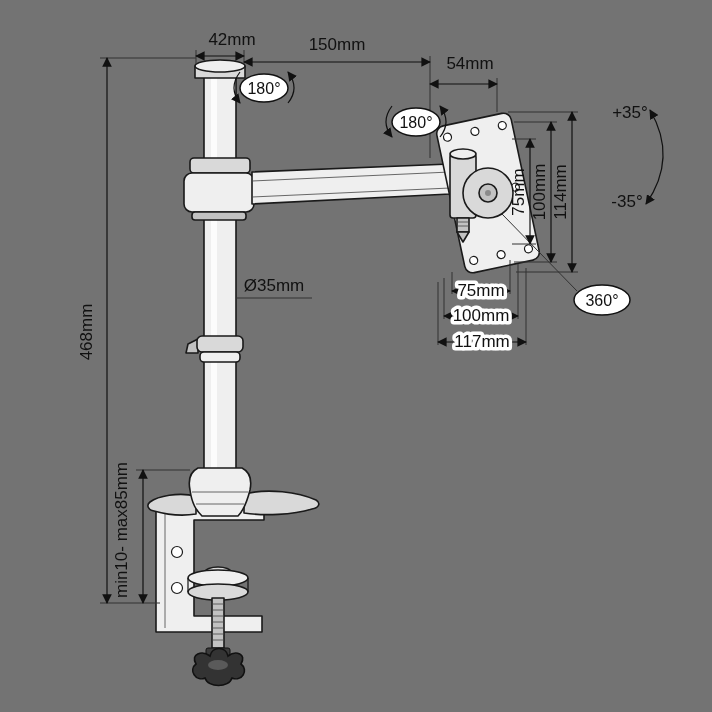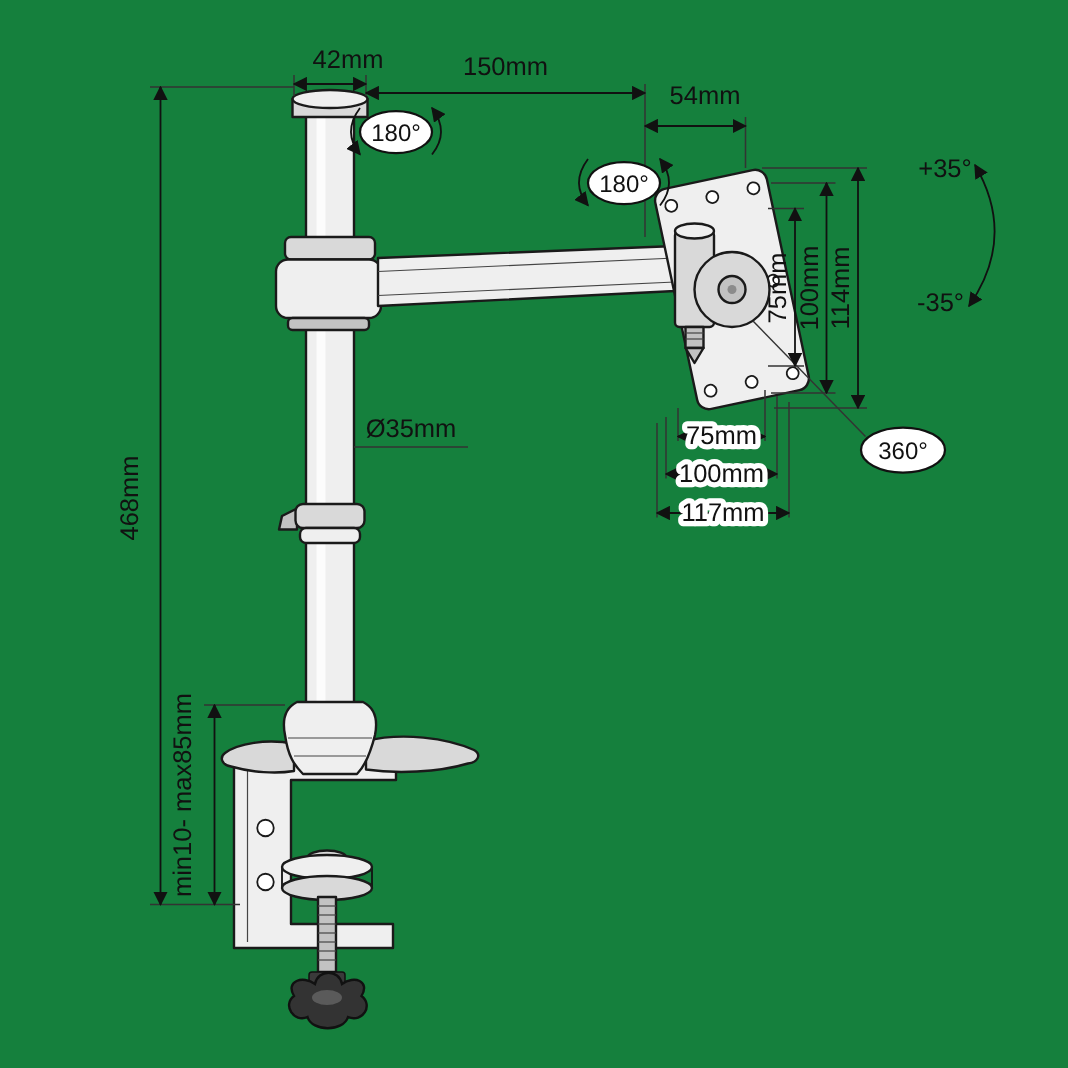--- a/index.html
+++ b/index.html
@@ -1,16 +1,16 @@
 <!DOCTYPE html>
 <html><head>
 <meta charset="utf-8">
 <style>
   html,body{margin:0;padding:0;background:#fff;}
-  .canvas{width:712px;height:712px;background:#15803d;position:relative;overflow:hidden;}
+  .canvas{width:712px;height:712px;background:#737373;position:relative;overflow:hidden;}
   svg{display:block;}
   .outline{stroke:#1a1a1a;stroke-width:1.6;fill:#e8e8e8;stroke-linejoin:round;}
   .fill-light{fill:#efefef;}
   .fill-mid{fill:#d9d9d9;}
   .fill-dark{fill:#c2c2c2;}
   .thin{stroke:#444;stroke-width:0.8;fill:none;}
   .dim{stroke:#111;stroke-width:1.2;fill:none;}
   .ext{stroke:#333;stroke-width:1;fill:none;}
   .lbl{font-family:"Liberation Sans", sans-serif;font-size:17px;fill:#111;text-anchor:middle;}
   .lbl-sm{font-family:"Liberation Sans", sans-serif;font-size:16px;fill:#111;text-anchor:middle;}

